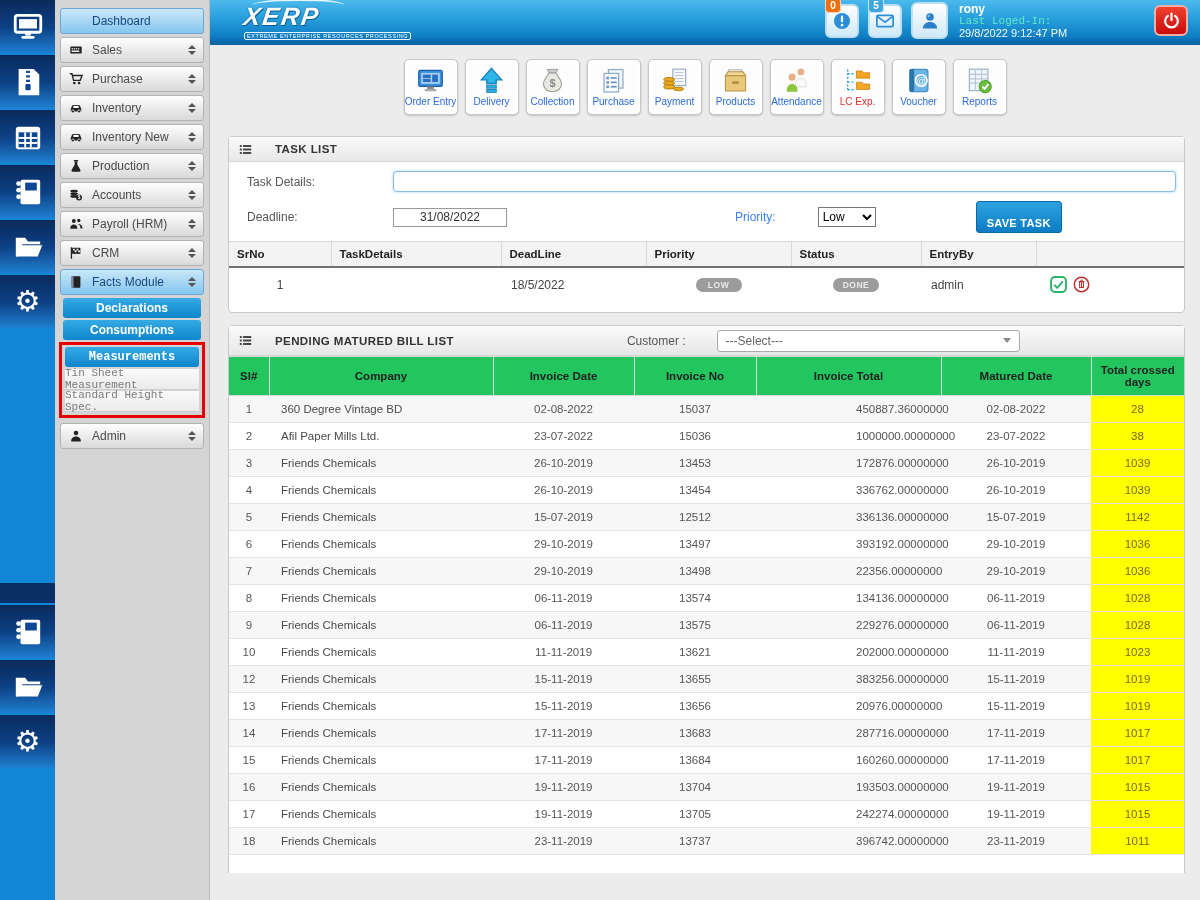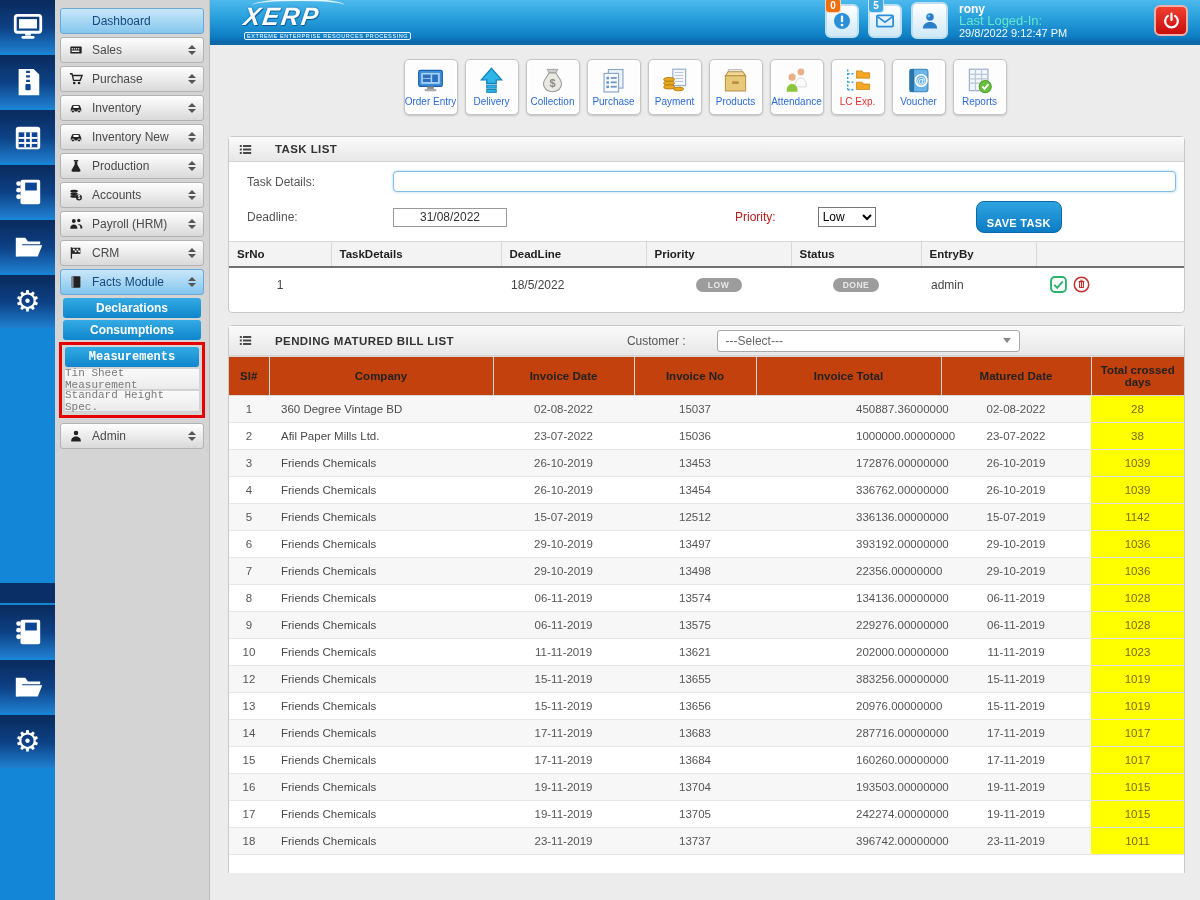--- a/index.html
+++ b/index.html
@@ -47,21 +47,21 @@
   .top-right { margin-left:auto; display:flex; align-items:center; gap:9px; margin-right:12px; }
   .tile { position:relative; width:34px; height:34px; border:2px solid #bedff2; border-radius:6px;
     background:linear-gradient(180deg,#ffffff,#cfe9f8); display:flex; align-items:center; justify-content:center; cursor:pointer; }
   .tile svg { width:20px; height:20px; }
   .badge { position:absolute; top:-8px; left:-2px; min-width:16px; height:15px; border-radius:4px; font-size:10px; font-weight:bold;
     color:#fff; display:flex; align-items:center; justify-content:center; padding:0 3px; border:1px solid rgba(255,255,255,.7); }
   .badge.orange { background:#f07010; }
   .badge.blue { background:#3fa8e0; }
   .user-text { line-height:12px; margin-left:2px; width:140px; }
   .user-name { font-size:12px; font-weight:bold; color:#fff; }
-  .user-login { font-size:13px; color:#63e9c9; }
+  .user-login { font-size:11px; color:#63e9c9;font-family:Liberation Mono, monospace; }
   .user-date { font-size:11px; color:#f2f8fc; }
   .power { width:34px; height:31px; margin-left:46px; border:2px solid #f0b0a8; border-radius:6px;
     background:linear-gradient(180deg,#f04030,#c80c0c); display:flex; align-items:center; justify-content:center; cursor:pointer; }
   .power svg { width:17px; height:17px; }
 
   .marquee { height:23px; background:#e6e6e6; border-bottom:1px solid #cccccc; font-size:12px; color:#8a8a8a;
     display:flex; align-items:center; overflow:hidden; text-indent:-3px; }
 
   .content { height:828px; background:#ececec; position:relative; overflow:hidden; }
 
@@ -81,24 +81,24 @@
     display:flex; align-items:center; padding:0 10px; gap:23px; }
   .panel-title { font-size:11.5px; font-weight:bold; color:#333; letter-spacing:.4px; }
   .list-ic svg { width:13px; height:13px; display:block; }
 
   
   .task-form { padding:9px 8px 6px 0; }
   .frm-row { display:flex; align-items:center; margin-bottom:9px; }
   .frm-lbl { width:164px; padding-left:18px; font-size:12px; color:#555; flex:0 0 auto; }
   .task-input { flex:1; height:21px; border:1px solid #85bde8; border-radius:4px; box-shadow:0 0 3px rgba(90,170,230,.55); outline:none; padding:0 6px; font-size:12px; }
   .deadline-input { width:114px; height:19px; border:1px solid #999; text-align:center; font-size:12px; color:#333; font-family:"Liberation Sans",sans-serif; }
-  .pri-lbl { margin-left:228px; font-size:12px; color:#b91c1c; }
+  .pri-lbl { margin-left:228px; font-size:12px; color:#3b82f6; }
   .pri-select { margin-left:42px; width:58px; height:20px; font-size:12px; border:1px solid #777; background:#fff; }
   .save-btn { margin-left:100px; height:17px; padding:15px 10px; background:linear-gradient(180deg,#2fa3e0,#0c7cc4);
-    border:1px solid #0a6aa8; border-radius:8px; color:#fff; font-size:11px; font-weight:bold; cursor:pointer; letter-spacing:.3px; }
+    border:1px solid #0a6aa8; border-radius:3px; color:#fff; font-size:11px; font-weight:bold; cursor:pointer; letter-spacing:.3px; }
 
   
   .task-table { width:100%; border-collapse:collapse; table-layout:fixed; }
   .task-table th { background:#f3f3f3; border:1px solid #d8d8d8; border-left:none; font-size:11.5px; color:#222;
     text-align:left; padding:6px 8px; font-weight:bold; }
   .task-table th:last-child { border-right:none; }
   .task-table tbody { border-top:2px solid #707070; }
   .task-table td { font-size:12px; color:#444; padding:8px 6px; }
   .c-blue { color:#3355bb; }
   .t-center { text-align:center; }
@@ -109,21 +109,21 @@
 
   
   .cust-lbl { font-size:12px; color:#555; margin-left:150px; }
   .bill-head { height:30px; }
   .cust-select { width:303px; height:22px; margin-left:8px; border:1px solid #aaa; border-radius:3px; background:#fff;
     display:flex; align-items:center; padding:0 8px; font-size:12px; color:#666; cursor:pointer; }
   .caret { margin-left:auto; width:0; height:0; border-left:4px solid transparent; border-right:4px solid transparent; border-top:5px solid #888; }
 
   
   .bill-table { width:100%; border-collapse:collapse; table-layout:fixed; }
-  .bill-table th { background:#c2410c; border:1px solid #d8d8d8; border-left:none; font-size:11.5px; color:#222;
+  .bill-table th { background:#22c55e; border:1px solid #d8d8d8; border-left:none; font-size:11.5px; color:#222;
     text-align:center; padding:7px 2px; font-weight:bold; }
   .bill-table th:last-child { border-right:none; }
   .bill-table td { font-size:11.5px; color:#555; padding:7px 2px; border-bottom:1px solid #e4e4e4; text-align:center; }
   .bill-table tbody tr:nth-child(odd) { background:#f7f7f7; }
   .bill-table tbody tr:nth-child(even) { background:#ffffff; }
   .bill-table td.co { text-align:left; padding-left:12px; color:#4a4a4a; }
   .bill-table td.tot { text-align:left; padding-left:100px; }
   .bill-table td.days { background:#ffff00; color:#7a6a10; }
 </style>
 </head>

